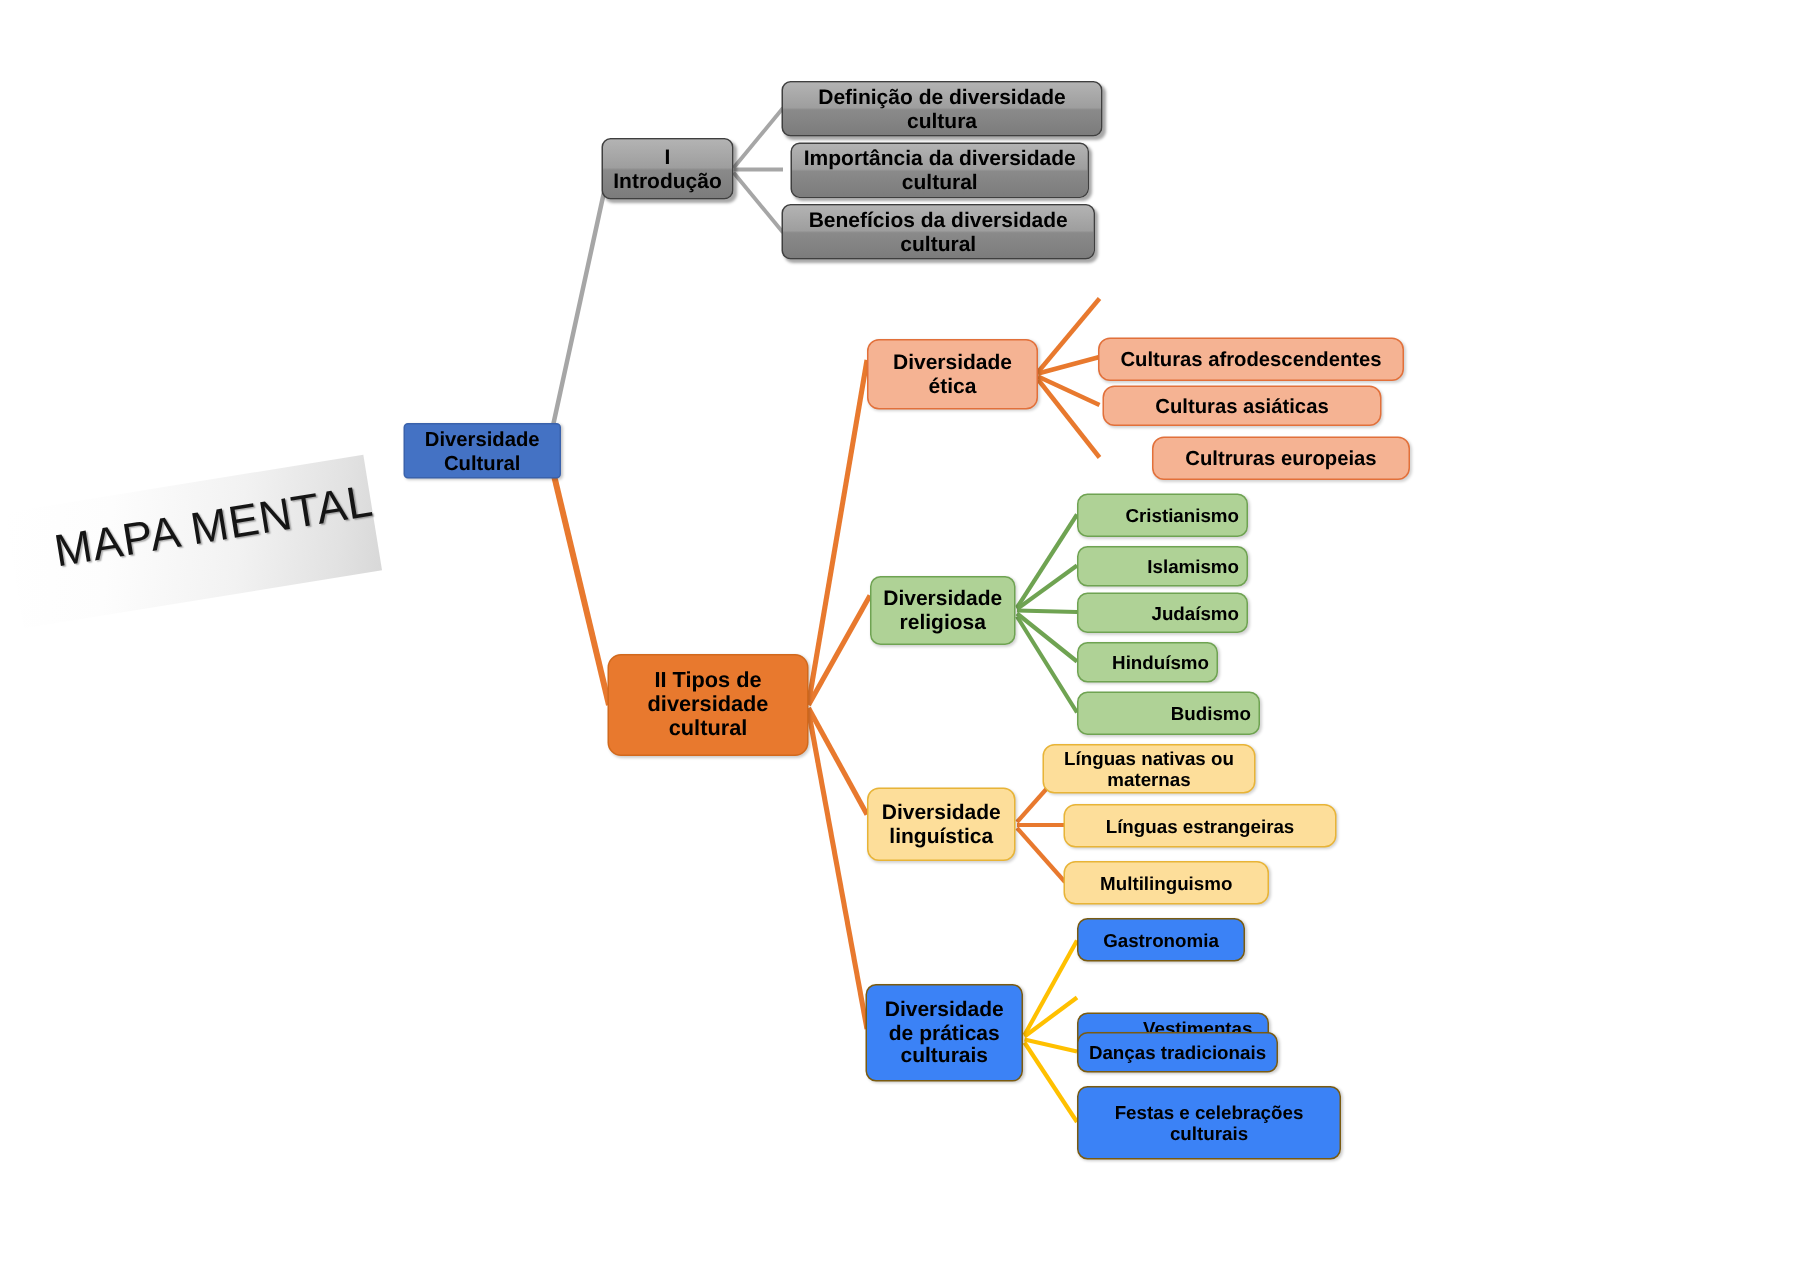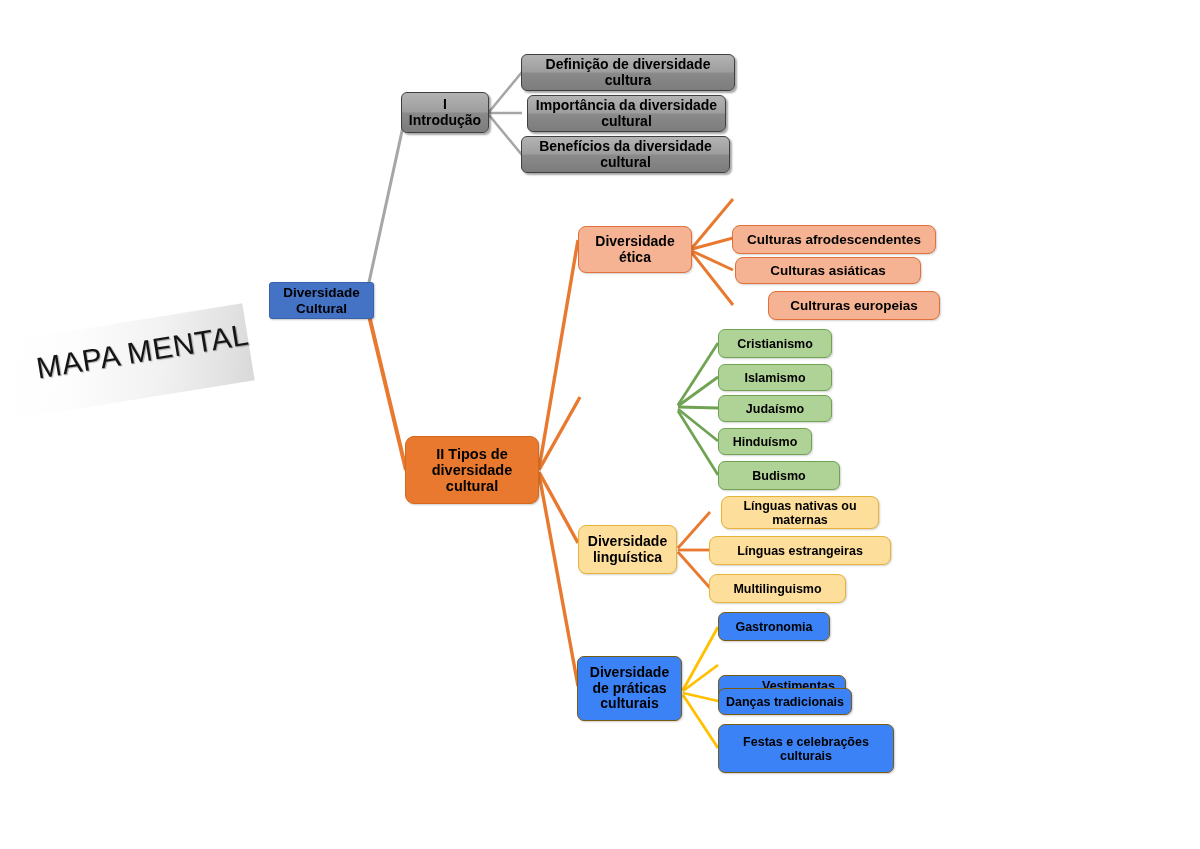--- a/index.html
+++ b/index.html
@@ -80,21 +80,21 @@
   .node-peach-leaf { font-size: 13.5px; }
 
   
   .node-green {
     background: #AFD296;
     border: 1.4px solid #6FA352;
     border-radius: 7px;
     font-size: 14px;
     box-shadow: 1px 1px 2px rgba(0,0,0,0.18);
   }
-  .node-green-leaf { font-size: 12.5px; }
+  .node-green-leaf { font-size: 12.5px; justify-content: flex-end; }
 
   
   .node-cream {
     background: #FDDE9A;
     border: 1.4px solid #E8B437;
     border-radius: 8px;
     font-size: 14px;
     box-shadow: 1px 1px 2px rgba(0,0,0,0.18);
   }
   .node-cream-leaf { font-size: 12.5px; }
@@ -210,40 +210,43 @@
   <div class="node node-peach node-peach-leaf" style="left:732px; top:225px; width:204px; height:29px;">
     <span>Culturas  afrodescendentes</span>
   </div>
   <div class="node node-peach node-peach-leaf" style="left:735px; top:257px; width:186px; height:27px;">
     <span>Culturas  asiáticas</span>
   </div>
   <div class="node node-peach node-peach-leaf" style="left:732px; top:291px; width:172px; height:29px;margin-left:36px;">
     <span>Cultruras europeias</span>
   </div>
 
+  <div class="node node-green" style="left:580px; top:384px; width:97px; height:46px;">
+    <span>Diversidade religiosa</span>
+  </div>
   <div class="node node-green node-green-leaf" style="left:718px; top:329px; width:114px; height:29px;">
     <span>Cristianismo</span>
   </div>
   <div class="node node-green node-green-leaf" style="left:718px; top:364px; width:114px; height:27px;">
     <span>Islamismo</span>
   </div>
   <div class="node node-green node-green-leaf" style="left:718px; top:395px; width:114px; height:27px;">
     <span>Judaísmo</span>
   </div>
   <div class="node node-green node-green-leaf" style="left:718px; top:428px; width:94px; height:27px;">
     <span>Hinduísmo</span>
   </div>
   <div class="node node-green node-green-leaf" style="left:718px; top:461px; width:122px; height:29px;">
     <span>Budismo</span>
   </div>
 
   <div class="node node-cream" style="left:578px; top:525px; width:99px; height:49px;">
     <span>Diversidade linguística</span>
   </div>
-  <div class="node node-cream node-cream-leaf" style="left:721px; top:496px; width:158px; height:33px;">
+  <div class="node node-cream node-cream-leaf" style="left:695px; top:496px; width:142px; height:33px;">
     <span>Línguas nativas ou maternas</span>
   </div>
   <div class="node node-cream node-cream-leaf" style="left:709px; top:536px; width:182px; height:29px;">
     <span>Línguas estrangeiras</span>
   </div>
   <div class="node node-cream node-cream-leaf" style="left:709px; top:574px; width:137px; height:29px;">
     <span>Multilinguismo</span>
   </div>
 
   <div class="node node-gold" style="left:577px; top:656px; width:105px; height:65px;">

